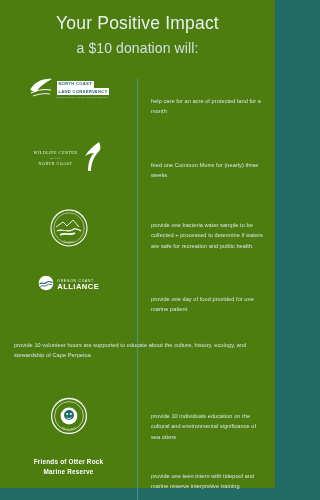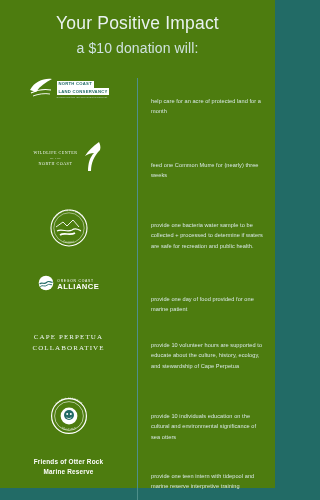--- a/index.html
+++ b/index.html
@@ -293,26 +293,20 @@
             <span class="aq-bottom">ALLIANCE</span>
           </div>
         </div>
       </div>
       <div class="desc-cell" style="padding-top:19px;">
         <div class="desc">provide one day of food provided for one marine patient</div>
       </div>
     </div>
 
     <div class="row" style="height:62px;">
-      <div class="logo-cell">
-        <div class="wordmark-serif">
-          <div>CAPE PERPETUA</div>
-          <div>COLLABORATIVE</div>
-        </div>
-      </div>
       <div class="desc-cell" style="padding-top:8px;">
         <div class="desc">provide 10 volunteer hours are supported to educate about the culture, history, ecology, and stewardship of Cape Perpetua</div>
       </div>
     </div>
 
     <div class="row" style="height:63px;">
       <div class="logo-cell">
         <span>
           <svg width="44" height="44" viewBox="0 0 44 44">
             <defs>

